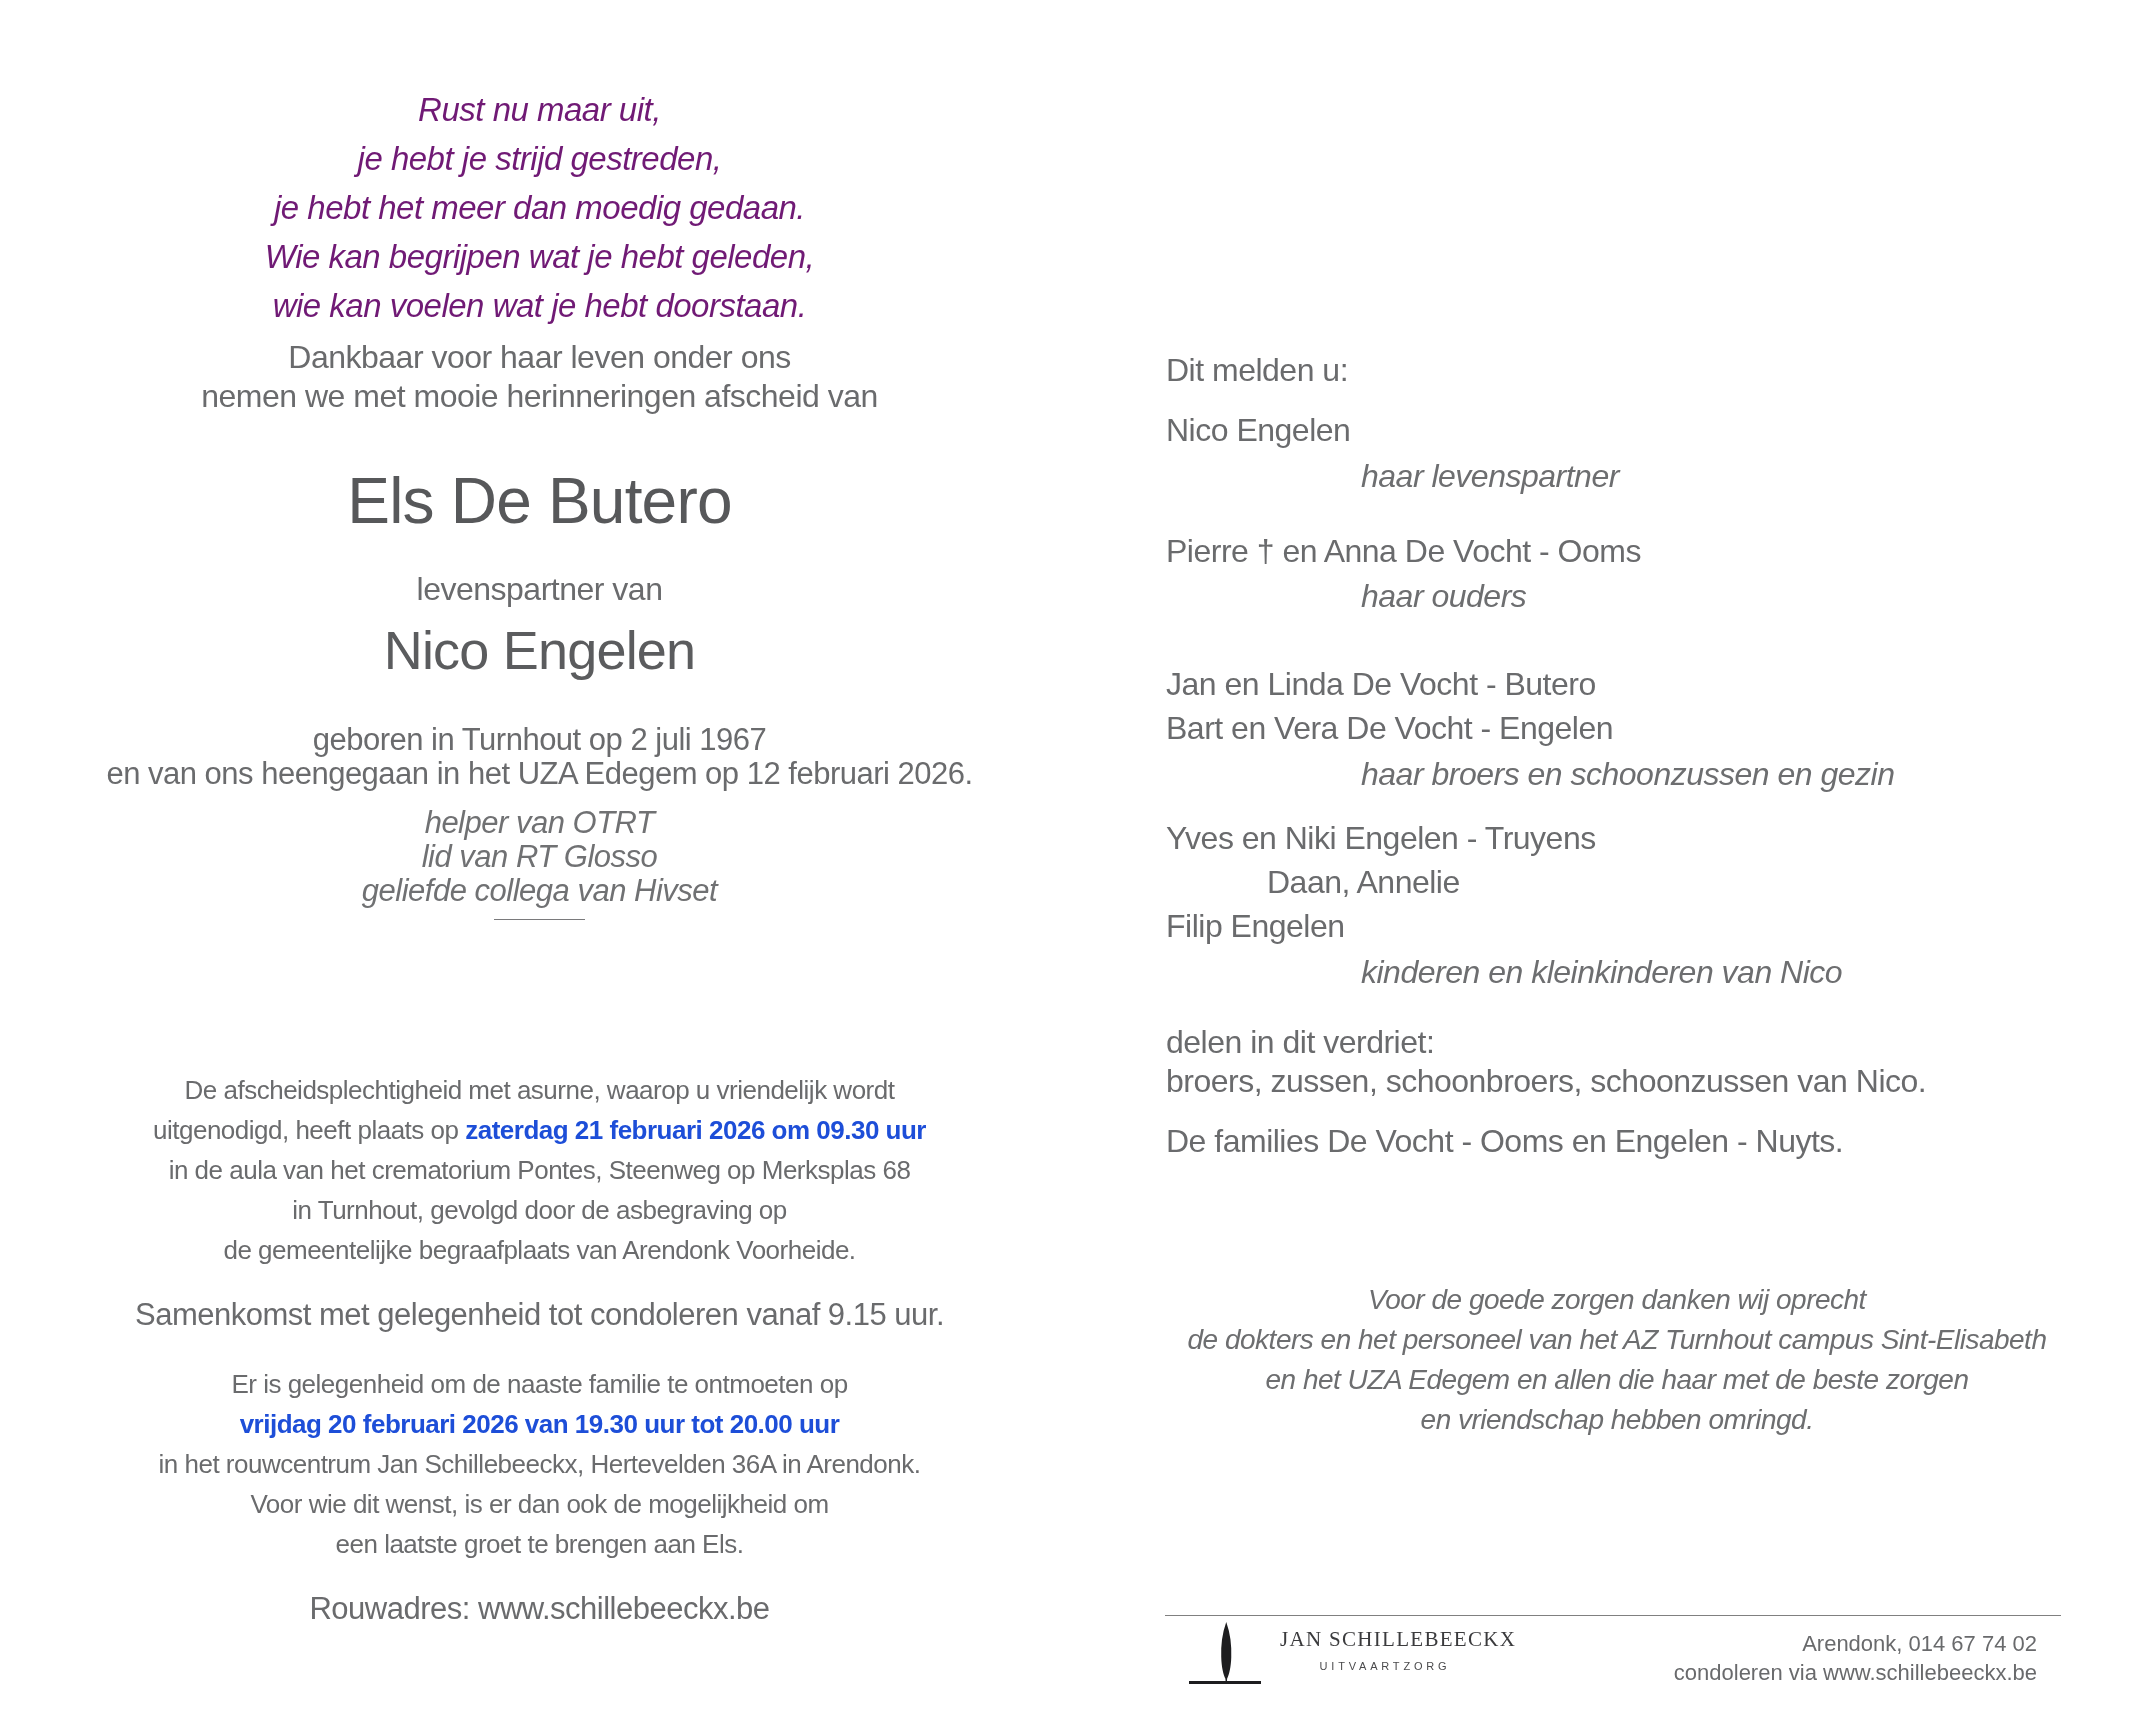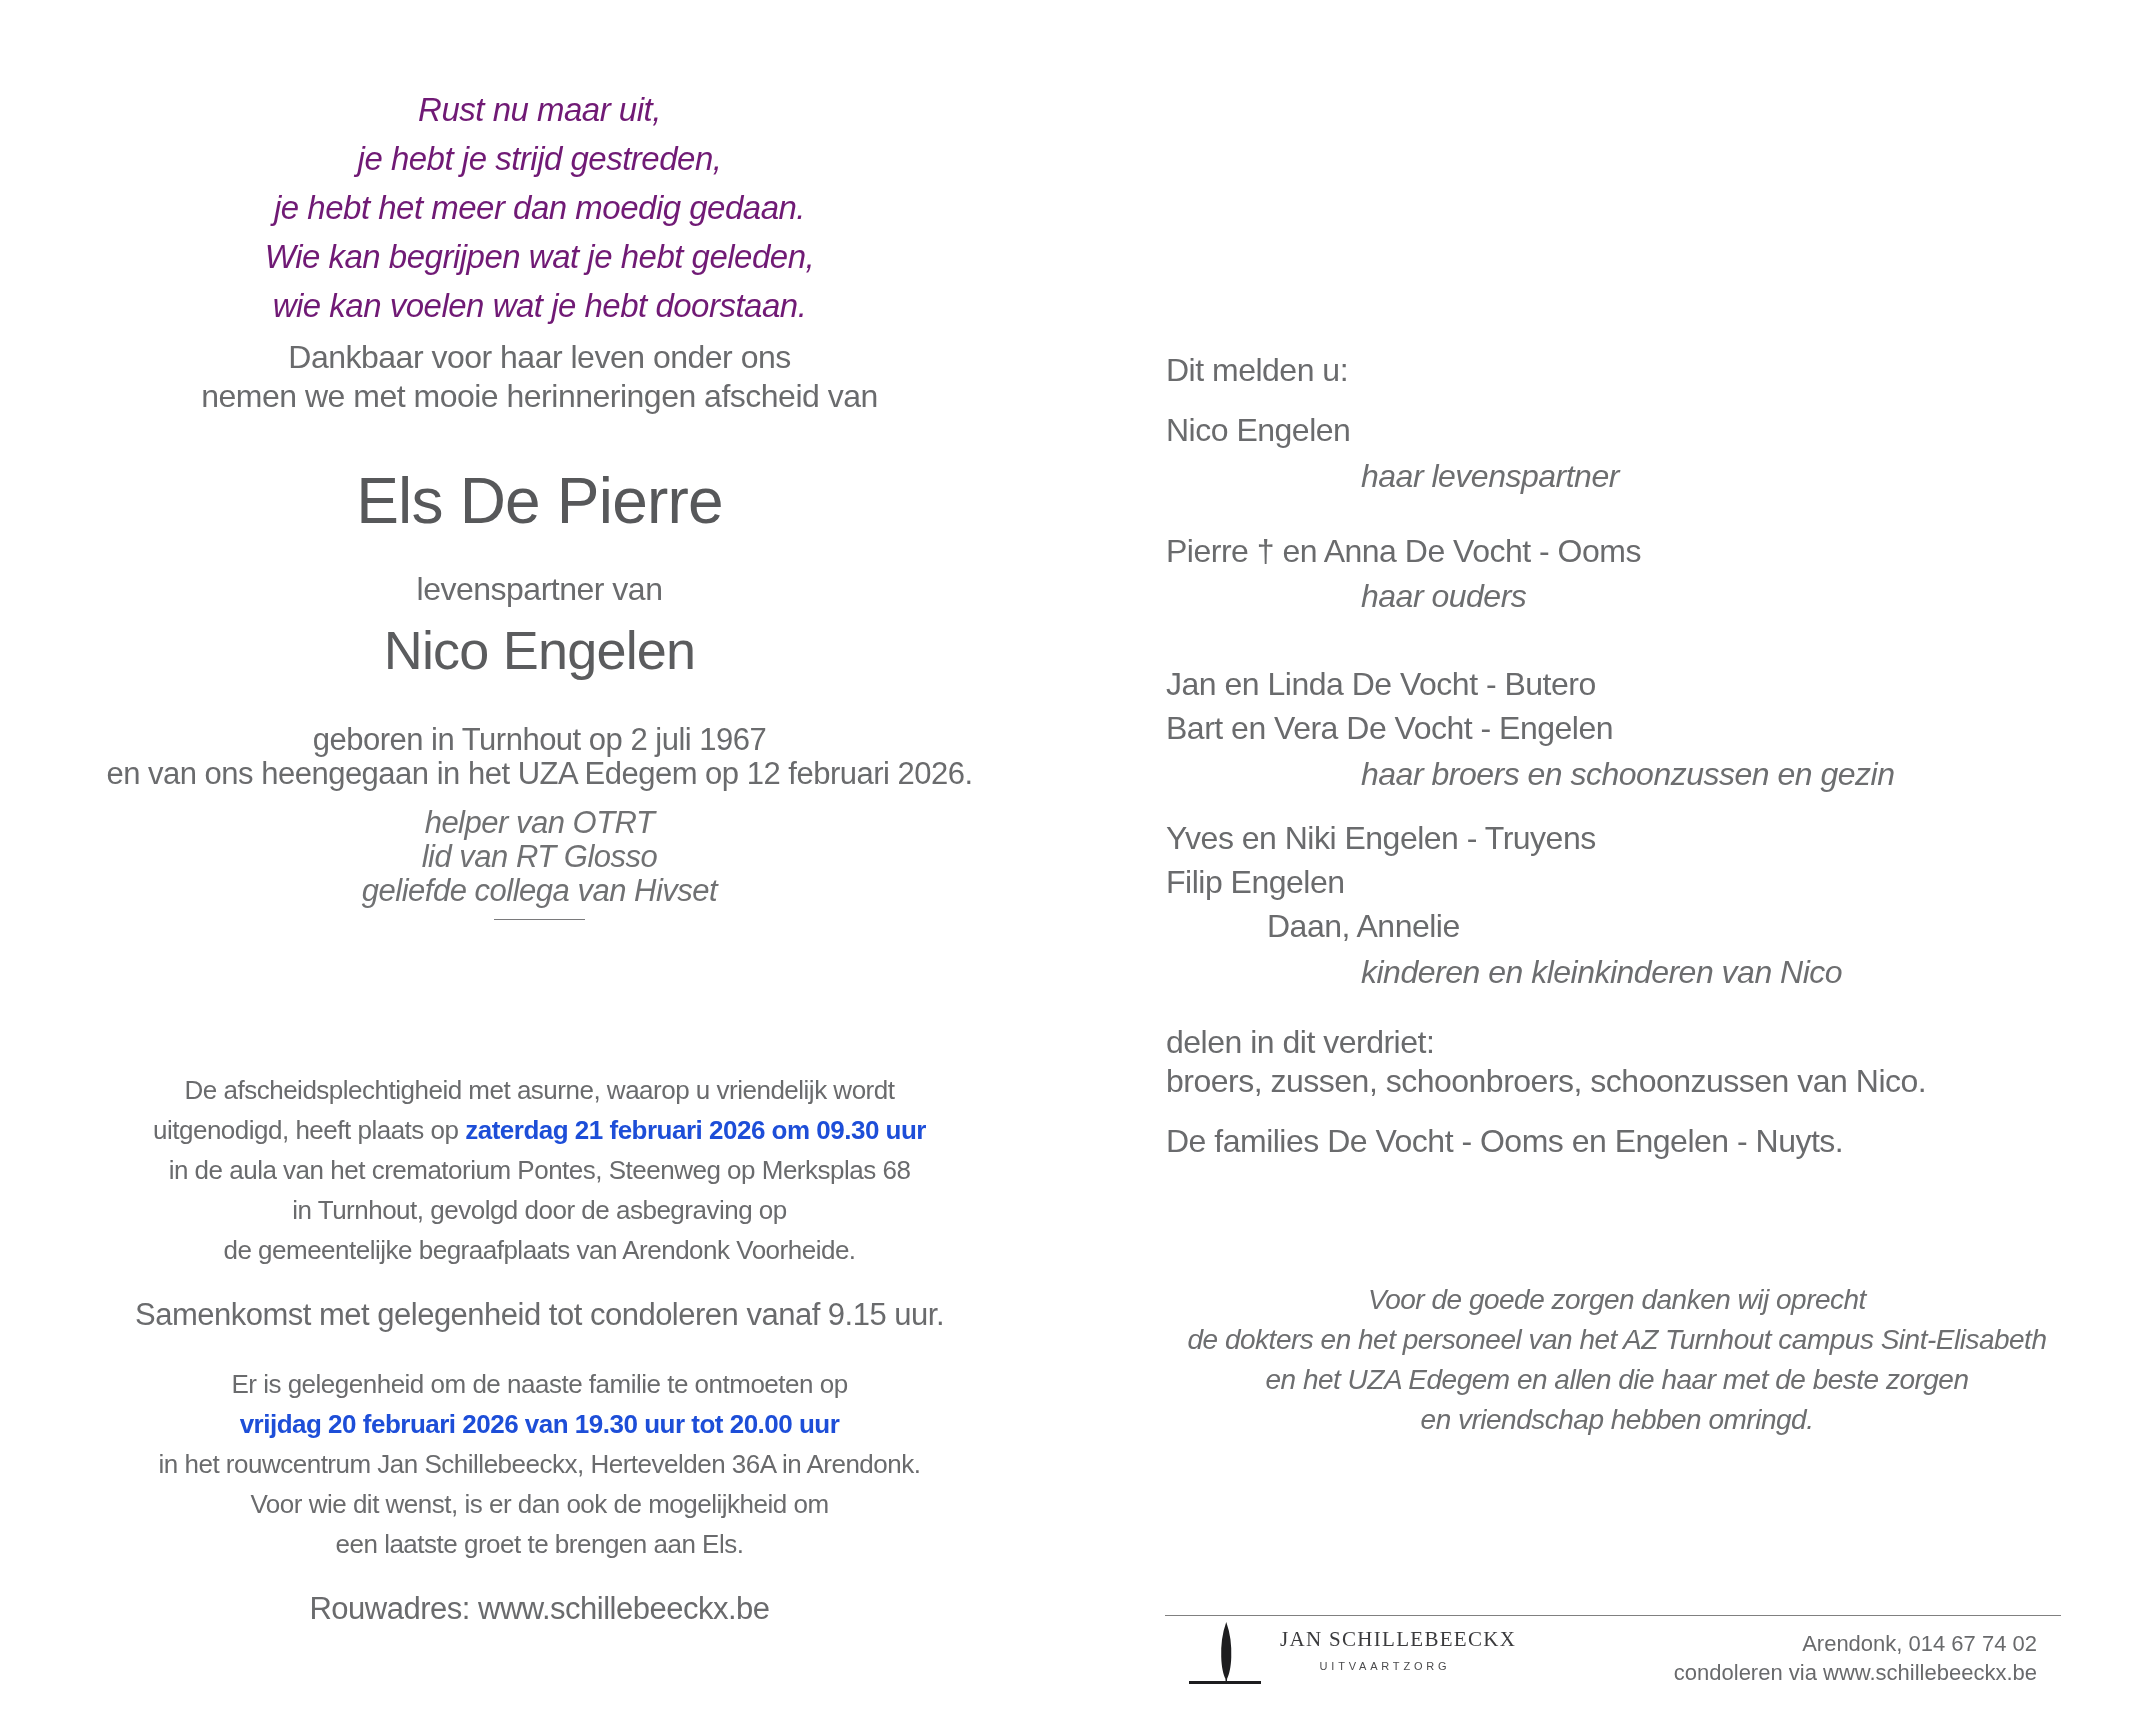--- a/index.html
+++ b/index.html
@@ -87,21 +87,21 @@
         <div class="line">Rust nu maar uit,</div>
         <div class="line">je hebt je strijd gestreden,</div>
         <div class="line">je hebt het meer dan moedig gedaan.</div>
         <div class="line">Wie kan begrijpen wat je hebt geleden,</div>
         <div class="line">wie kan voelen wat je hebt doorstaan.</div>
       </div>
     <div class="intro">
         <div class="line">Dankbaar voor haar leven onder ons</div>
         <div class="line">nemen we met mooie herinneringen afscheid van</div>
       </div>
-    <h1 class="deceased line">Els De Pierre</h1>
+    <h1 class="deceased line">Els De Butero</h1>
     <div class="relation-intro line">levenspartner van</div>
     <div class="partner line">Nico Engelen</div>
     <div class="dates">
         <div class="line">geboren in Turnhout op 2 juli 1967</div>
         <div class="line">en van ons heengegaan in het UZA Edegem op 12 februari 2026.</div>
       </div>
     <div class="memberships">
         <div class="line">helper van OTRT</div>
         <div class="line">lid van RT Glosso</div>
         <div class="line">geliefde collega van Hivset</div>
@@ -136,22 +136,22 @@
           <div class="line name-line">Pierre † en Anna De Vocht - Ooms</div>
           <div class="line relation-line">haar ouders</div>
         </div>
         <div class="family-group">
           <div class="line name-line">Jan en Linda De Vocht - Butero</div>
           <div class="line name-line">Bart en Vera De Vocht - Engelen</div>
           <div class="line relation-line">haar broers en schoonzussen en gezin</div>
         </div>
         <div class="family-group">
           <div class="line name-line">Yves en Niki Engelen - Truyens</div>
+          <div class="line name-line indent">Daan, Annelie</div>
           <div class="line name-line">Filip Engelen</div>
-          <div class="line name-line indent">Daan, Annelie</div>
           <div class="line relation-line">kinderen en kleinkinderen van Nico</div>
         </div>
       </div>
     <div class="grief">
         <div class="line">delen in dit verdriet:</div>
         <div class="line">broers, zussen, schoonbroers, schoonzussen van Nico.</div>
       </div>
     <div class="families-line line">De families De Vocht - Ooms en Engelen - Nuyts.</div>
     <div class="thanks">
         <div class="line">Voor de goede zorgen danken wij oprecht</div>

